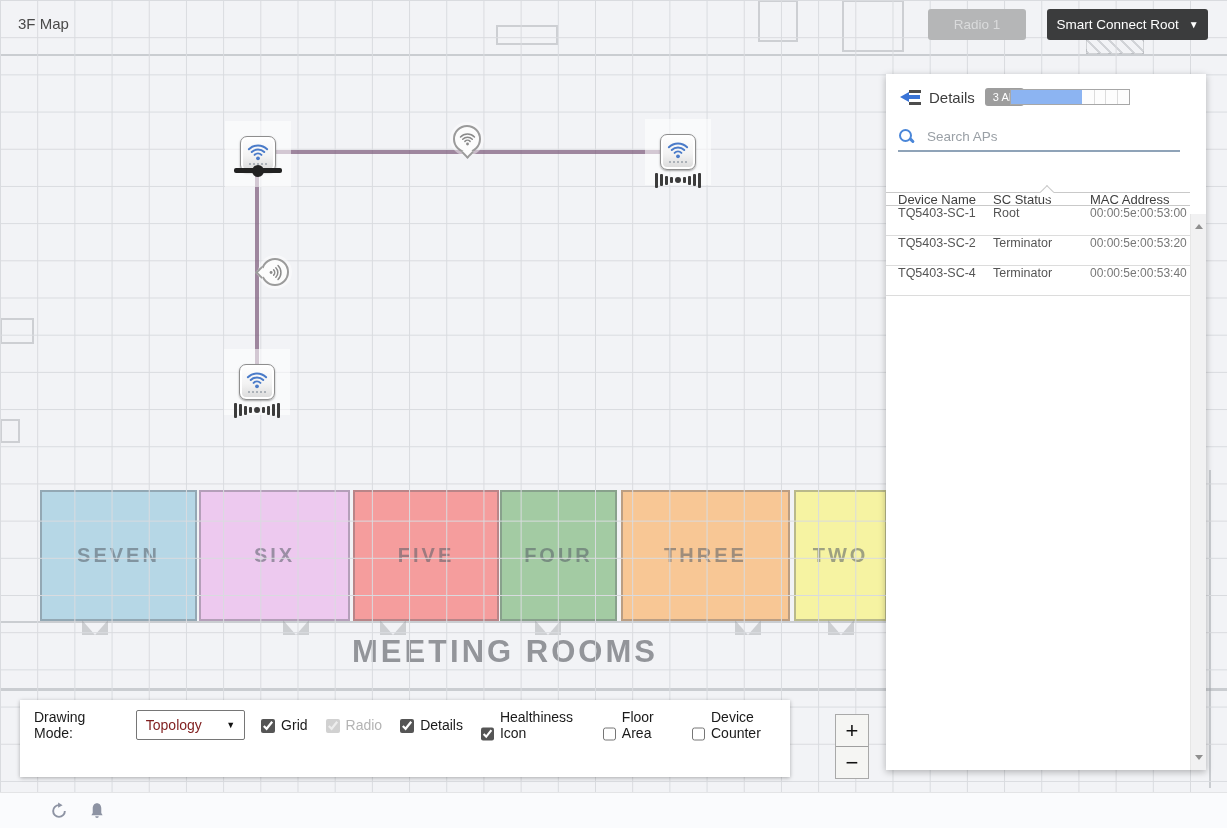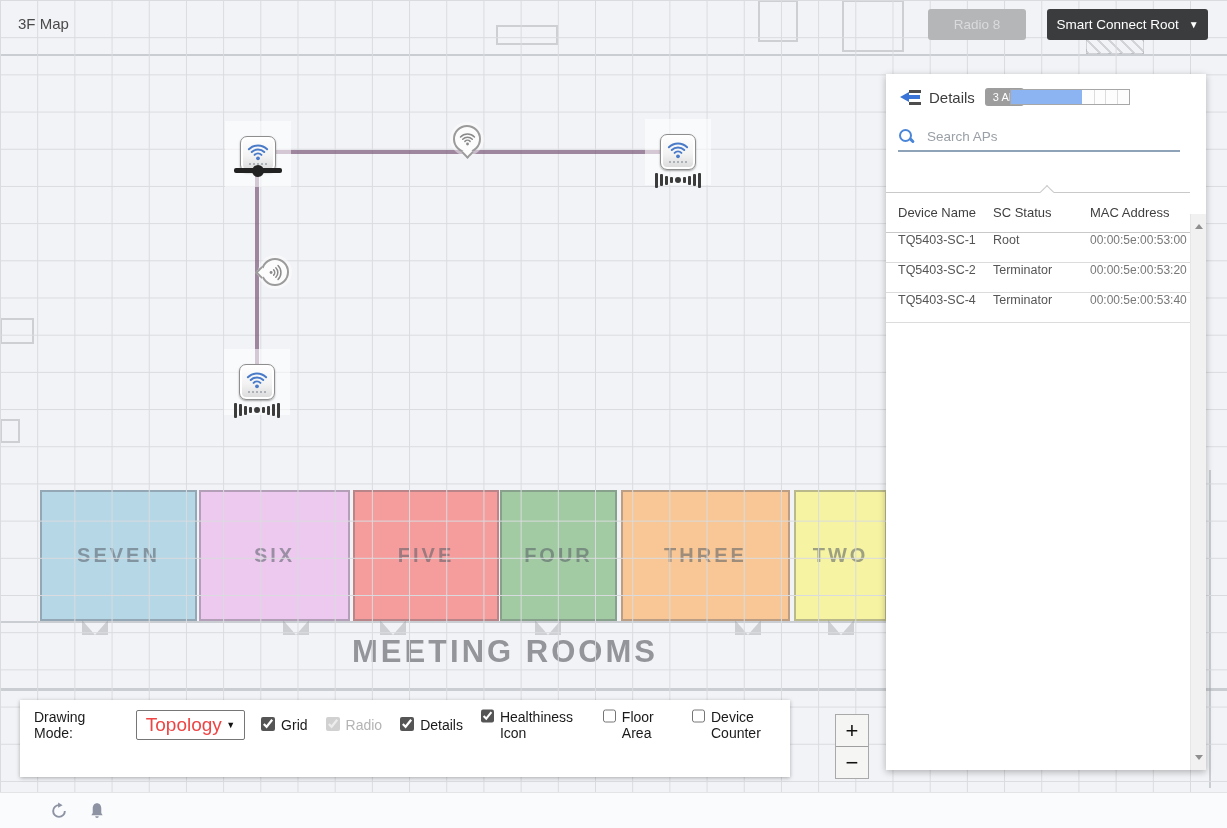--- a/index.html
+++ b/index.html
@@ -67,39 +67,39 @@
   .capacity-fill{position:absolute;left:0;top:0;bottom:0;background:#8cb4f2;}
   .capacity-seg{position:absolute;top:0;bottom:0;width:1px;background:#dcdcdc;}
   .search-row{position:absolute;left:12px;top:48px;width:282px;height:30px;border-bottom:2px solid #8fa3b8;display:flex;align-items:center;gap:10px;}
   .search-icon{position:relative;width:17px;height:17px;flex:0 0 auto;}
   .search-icon::before{content:"";position:absolute;left:1px;top:1px;width:9px;height:9px;border:2.5px solid #4a86d8;border-radius:50%;}
   .search-icon::after{content:"";position:absolute;left:11px;top:11px;width:6px;height:2.5px;background:#4a86d8;transform:rotate(45deg);border-radius:2px;}
   .search-input{border:none;outline:none;font-size:13.5px;color:#444;width:230px;background:transparent;}
   .search-input::placeholder{color:#9aa0a6;}
   .notch{position:absolute;left:156px;top:113px;width:10px;height:10px;background:#fff;transform:rotate(45deg);border-left:1px solid #c9c9c9;border-top:1px solid #c9c9c9;z-index:3;}
   .ap-table{position:absolute;left:0;top:118px;width:304px;}
-  .t-head{display:flex;height:41px;align-items:center;border-top:1px solid #c9c9c9;border-bottom:1px solid #c9c9c9;background:#fff;}
+  .t-head{display:flex;height:14px;align-items:center;border-top:1px solid #c9c9c9;border-bottom:1px solid #c9c9c9;background:#fff;}
   .t-head span{font-size:13px;color:#3f3f3f;}
   .t-row{display:flex;height:30px;align-items:flex-start;border-bottom:1px solid #dcdcdc;cursor:pointer;}
   .t-cell{font-size:12.5px;color:#555;}
   .c0{padding-left:12px;width:107px;}
   .c1{width:97px;}
   .c2{flex:1;font-size:12px;color:#777;}
   .panel-scrollbar{position:absolute;left:304px;top:140px;bottom:0;width:16px;background:#f1f1f2;border-left:1px solid #e6e6e6;}
   .sb-up{position:absolute;left:4px;top:10px;width:0;height:0;border-left:4px solid transparent;border-right:4px solid transparent;border-bottom:5px solid #8f8f8f;}
   .sb-down{position:absolute;left:4px;bottom:10px;width:0;height:0;border-left:4px solid transparent;border-right:4px solid transparent;border-top:5px solid #8f8f8f;}
 
   
   .control-bar{position:absolute;left:20px;top:700px;width:770px;height:77px;background:#fff;box-shadow:0 1px 4px rgba(0,0,0,0.3);}
   .ctrl-row1{position:absolute;left:14px;top:9px;display:flex;align-items:center;gap:16px;height:32px;}
   .ctrl-label{font-size:14px;color:#1a1a1a;}
   .mode-select{width:118px;height:30px;border:1px solid #767676;border-radius:2px;background:#fff;display:flex;align-items:center;justify-content:space-between;padding:0 9px;cursor:pointer;}
-  .mode-select .val{font-size:19px;color:#ef4444;}
+  .mode-select .val{font-size:14px;color:#7f1d1d;}
   .mode-select .caret{font-size:9px;color:#111;}
-  .cb{display:flex;align-items:flex-start;gap:6px;cursor:pointer;}
+  .cb{display:flex;align-items:flex-end;gap:6px;cursor:pointer;}
   .cb input{width:14px;height:14px;margin:0;accent-color:#555;}
   .cb span{font-size:14px;color:#1a1a1a;}
   .cb.disabled span{color:#b4b4b4;}
   .ctrl-row2{position:absolute;left:14px;top:48px;display:flex;align-items:center;gap:14px;height:22px;}
   .slider{position:relative;height:18px;}
   .slider .track{position:absolute;left:0;right:0;top:8px;height:2px;}
   .slider .tick-l,.slider .tick-r{position:absolute;top:4px;width:2px;height:10px;}
   .slider .tick-l{left:0;} .slider .tick-r{right:0;}
   .slider .thumb{position:absolute;top:0;width:10px;height:17px;border-radius:5px;background:#fafafa;}
   .slider-enabled .track,.slider-enabled .tick-l,.slider-enabled .tick-r{background:#4d4d4d;}
@@ -264,21 +264,21 @@
             <path d="M5 9 A9.9 9.9 0 0 1 19 9" stroke="#8a8a8a" stroke-width="2.2" stroke-linecap="round"></path>
             <path d="M1.8 5.8 A14.4 14.4 0 0 1 22.2 5.8" stroke="#8a8a8a" stroke-width="2.2" stroke-linecap="round"></path>
             <circle cx="12" cy="16" r="2.1" fill="#8a8a8a"></circle>
           </svg>
         </span>
     </div>
   </div>
 
   <div class="map-title">3F Map</div>
   <div class="btn btn-radio">
-    <span>Radio 8</span>
+    <span>Radio 1</span>
   </div>
   <div class="btn btn-view">
     <span>Smart Connect Root</span>
     <span class="caret">▼</span>
   </div>
 
   <div class="panel">
     <div class="panel-header">
       <span class="collapse-icon">
         <span class="tri"></span>

